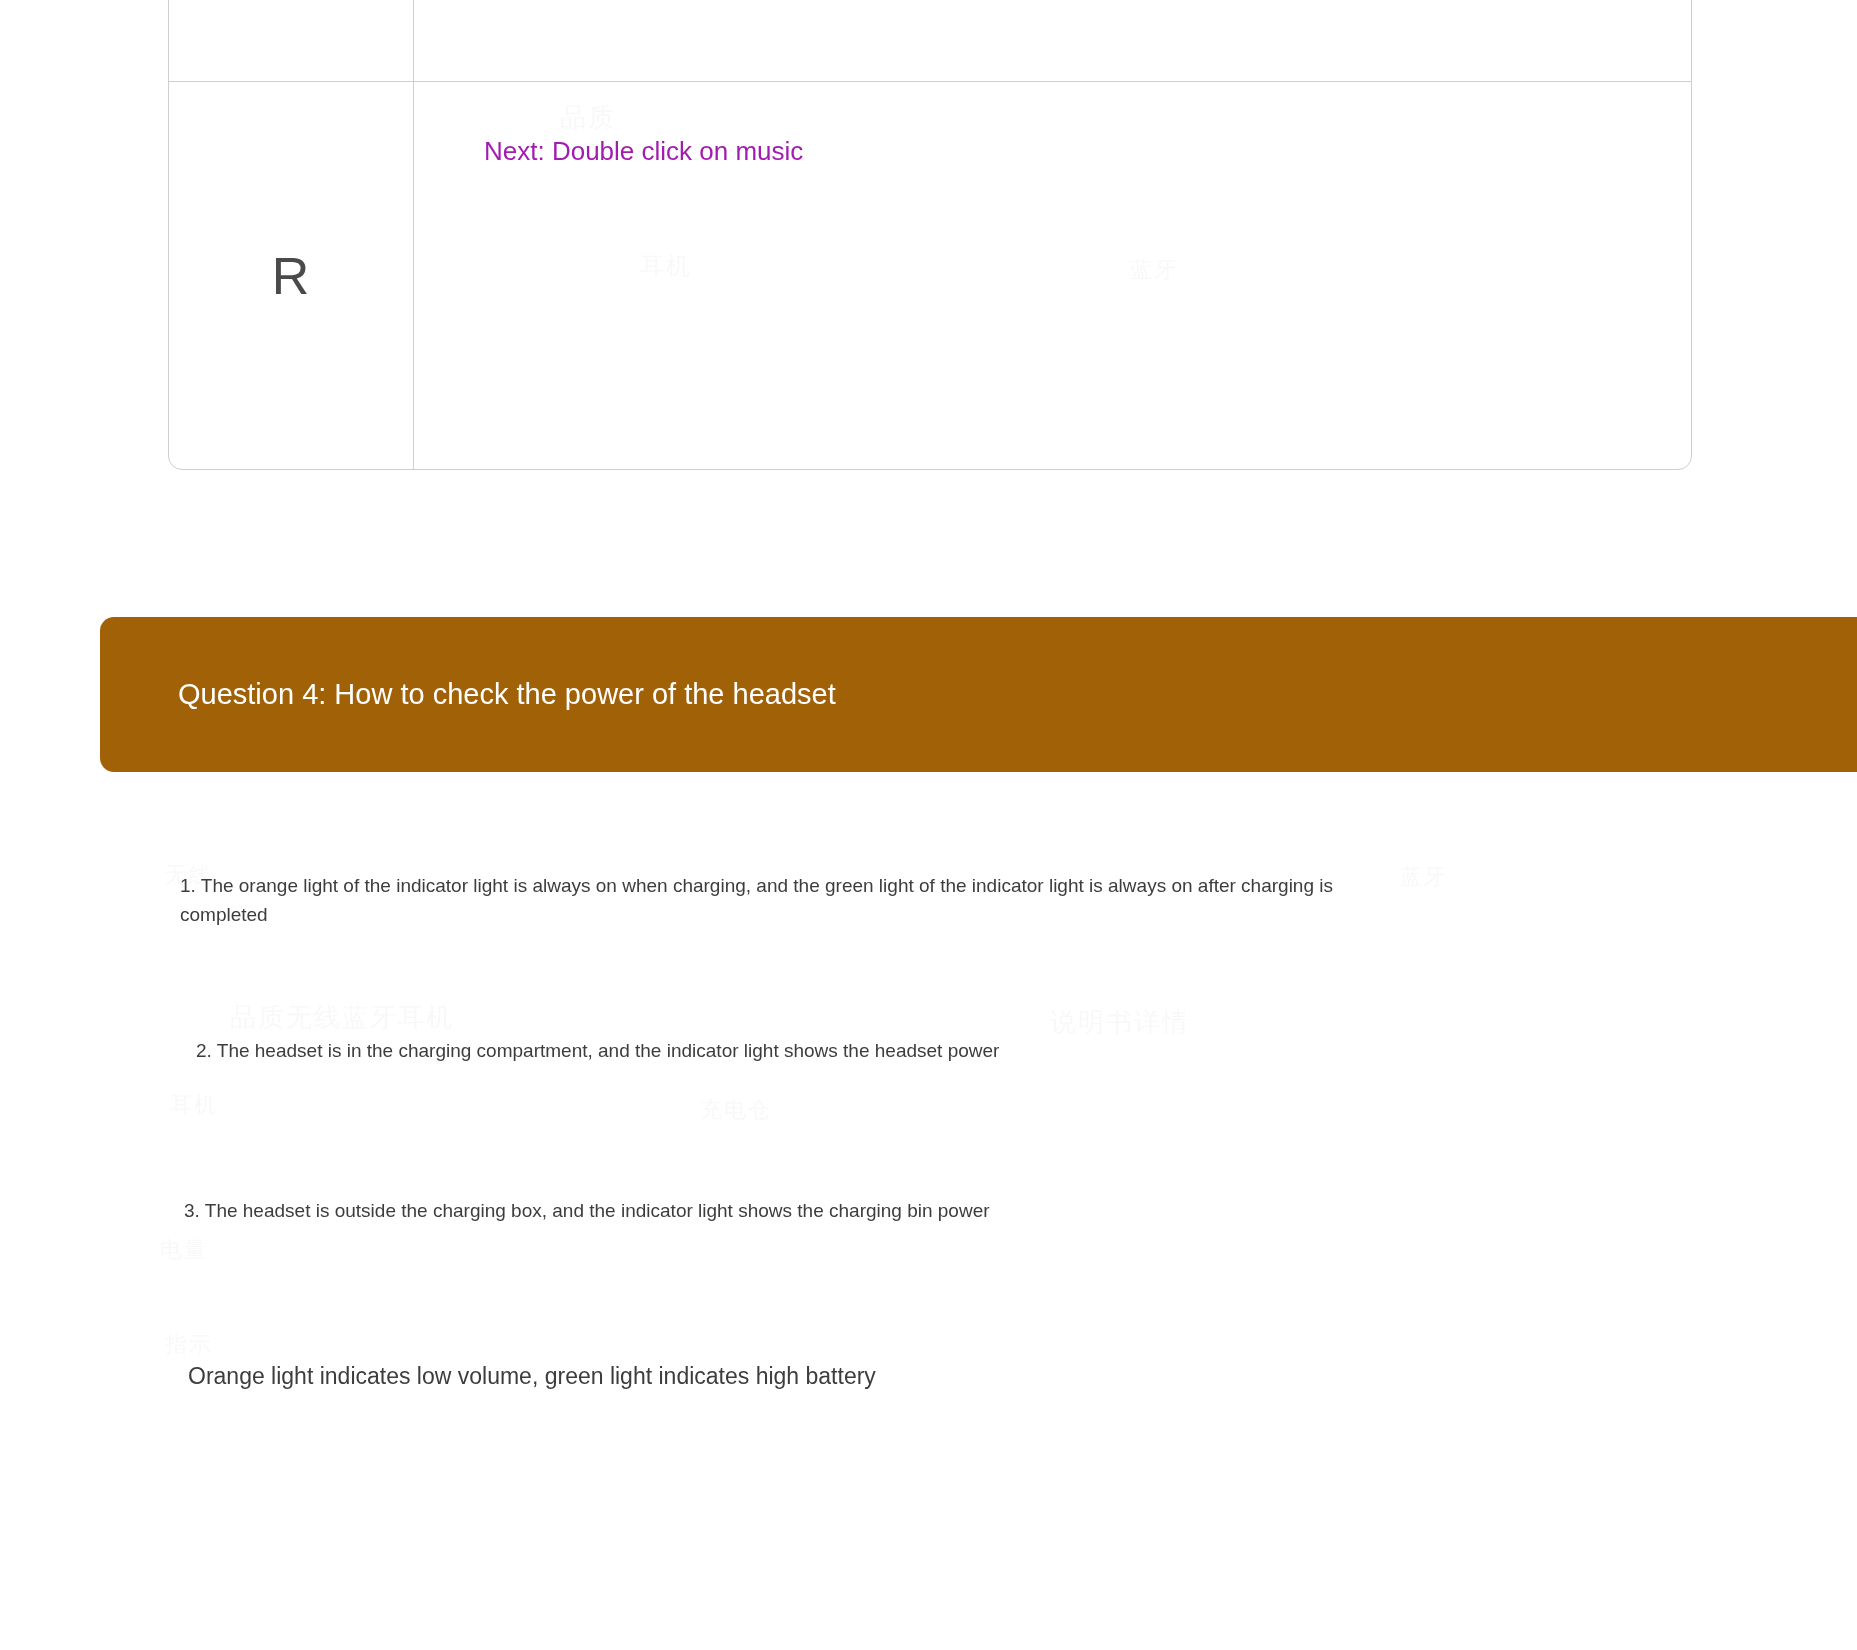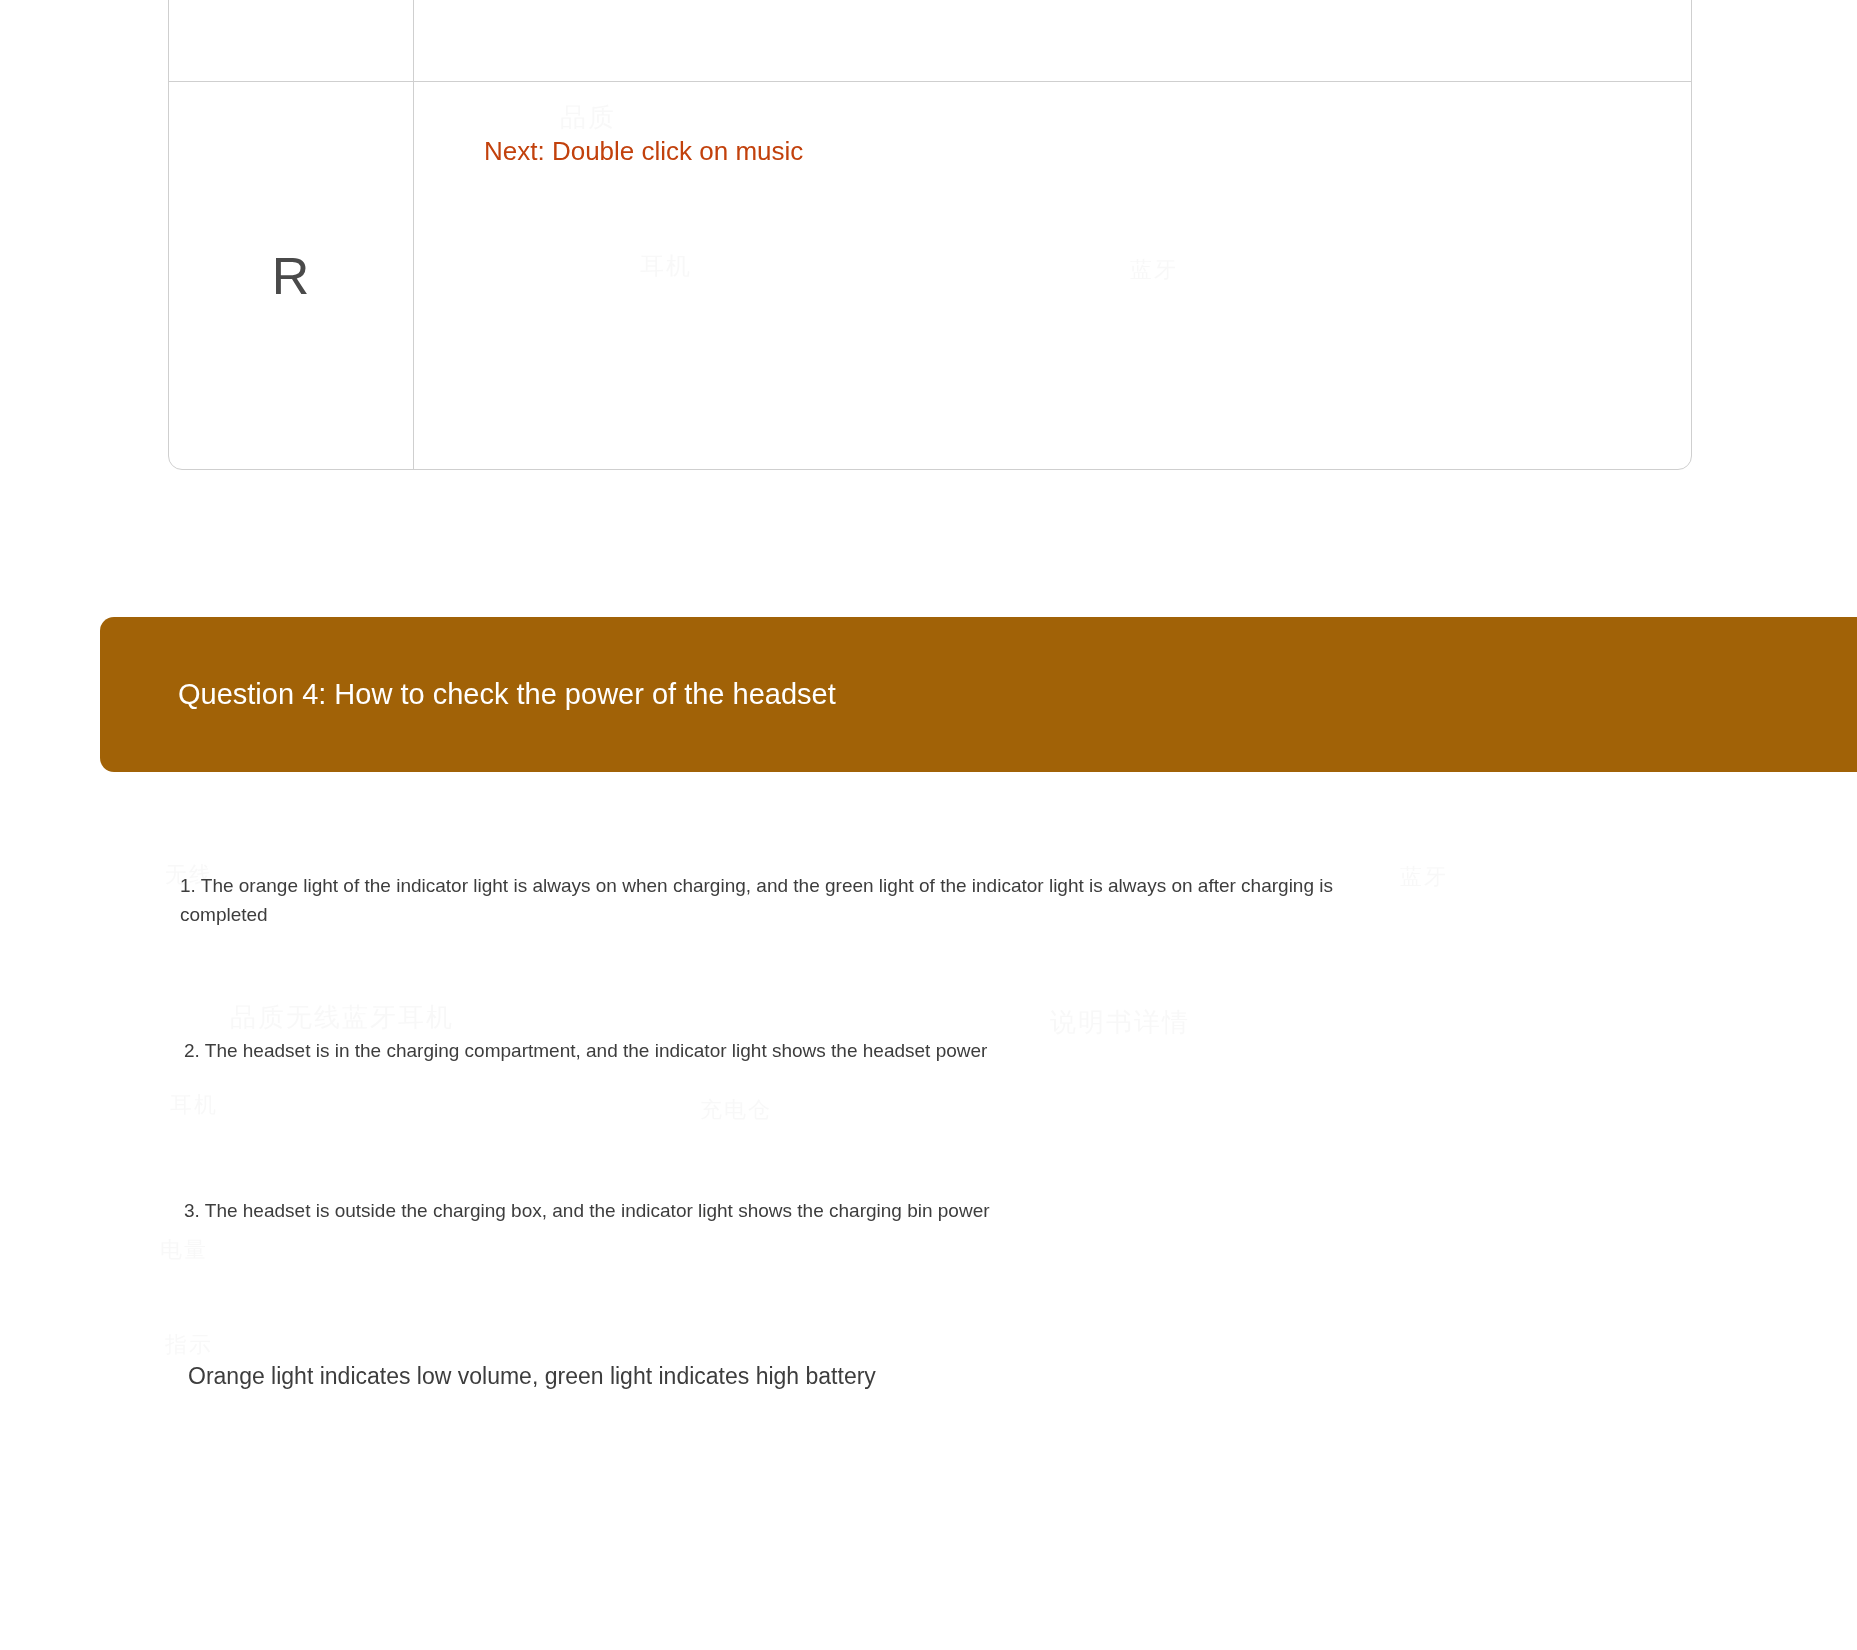--- a/index.html
+++ b/index.html
@@ -104,21 +104,21 @@
     left: 245px;
     top: 201px;
     right: 0;
     bottom: 0;
     padding: 52px 40px 0 70px;
     box-sizing: border-box;
   }
   .body-line {
     font-size: 26px;
     line-height: 1.35;
-    color: #c2410c;
+    color: #a21caf;
     margin-bottom: 50px;
     white-space: nowrap;
   }
   .body-note {
     font-size: 15px;
     color: #5a5a5a;
     line-height: 1.35;
     margin-top: 22px;
     margin-left: 8px;
     white-space: nowrap;
@@ -151,21 +151,21 @@
     top: 872px;
     right: 60px;
   }
   .answer-item {
     font-size: 19px;
     color: #3d3d3d;
     line-height: 1.5;
     max-width: 1225px;
   }
   .answer-item.i1 { position: absolute; top: 0; left: 0; }
-  .answer-item.i2 { position: absolute; top: 165px; left: 4px; }
+  .answer-item.i2 { position: absolute; top: 165px; left: 16px; }
   .answer-item.i3 { position: absolute; top: 325px; left: 4px; }
 
   .answer-footnote {
     position: absolute;
     top: 487px;
     left: 8px;
     font-size: 23px;
     color: #3d3d3d;
     line-height: 1.5;
     white-space: nowrap;

